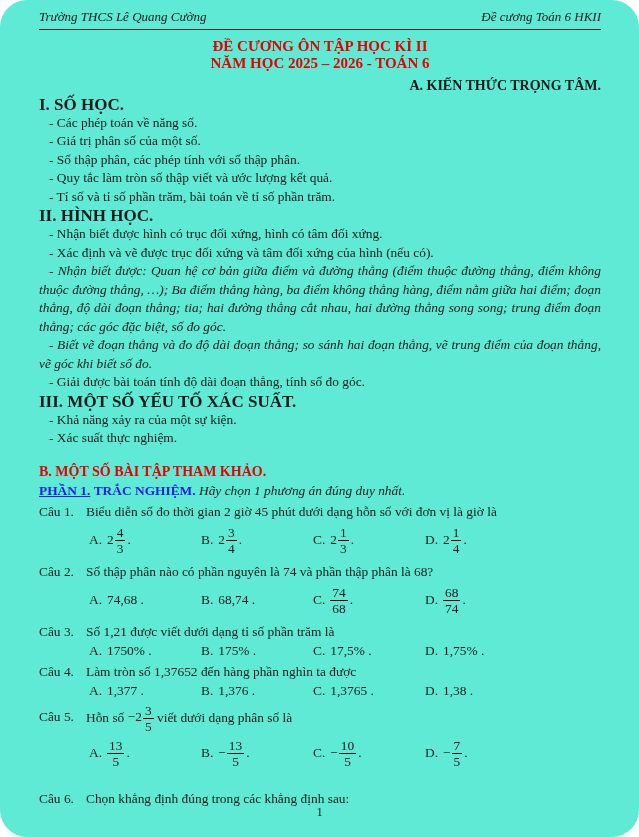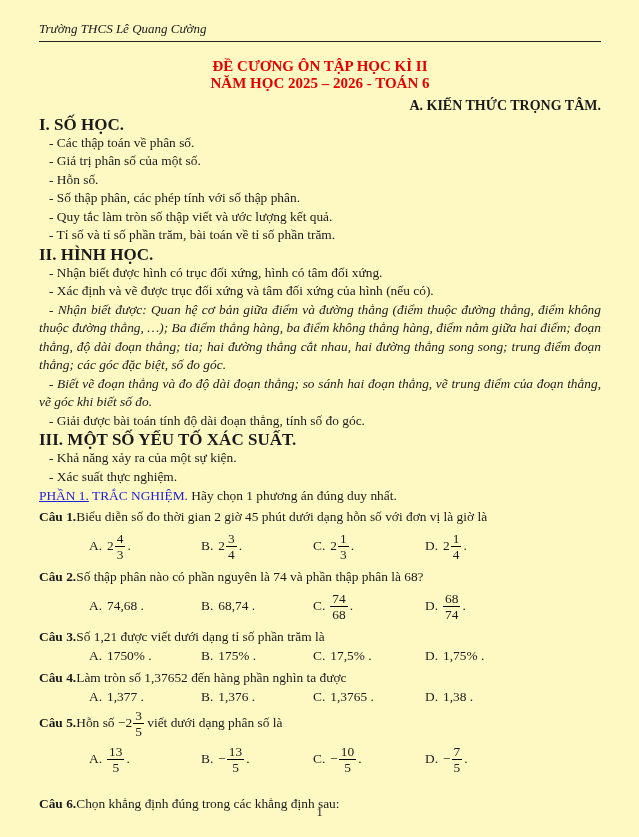--- a/index.html
+++ b/index.html
@@ -1,89 +1,91 @@
 <!DOCTYPE html>
 <html><head>
 <meta charset="utf-8">
 <style>
   html,body{margin:0;padding:0;background:#fff;}
   .page{
     width:639px;height:837px;box-sizing:border-box;
-    padding:20px 38px 0 39px;position:relative;
+    padding:8px 38px 0 39px;position:relative;
     font-family:"Liberation Serif","DejaVu Serif",serif;
-    font-size:13.4px;line-height:18.5px;color:#1a1a1a;background:#fef9c3;
+    font-size:13.4px;line-height:18.5px;color:#1a1a1a;background:#5eead4;
     overflow:hidden;
+    border-radius:27px;
   }
   
   .hdr{display:flex;justify-content:space-between;align-items:flex-end;
        font-style:italic;font-size:13px;padding-bottom:2px;border-bottom:1.4px solid #222;}
   
-  .title{text-align:center;font-weight:bold;color:#e80000;font-size:15px;line-height:17px;margin:16px 0 4px;}
+  .title{text-align:center;font-weight:bold;color:#e80000;font-size:15px;line-height:17px;margin:8px 0 4px;}
   
   .h-a{font-weight:bold;font-size:14px;line-height:19px;text-align:right;}
   .h-r{font-weight:bold;font-size:17px;line-height:19px;}
   .item{margin:0;text-indent:10px;line-height:18.5px;}
   .just{text-align:justify;font-style:italic;}
   
   .h-b{font-weight:bold;font-size:14px;line-height:19px;color:#e80000;margin-top:14px;}
   .part-line{line-height:19px;}
-  .part-label{font-weight:normal;color:#2020dd;text-decoration:underline;}
-  .part-title{font-weight:normal;color:#2020dd;}
-  .part-instr{}
+  .part-label{font-weight:bold;color:#2020dd;text-decoration:underline;}
+  .part-title{font-weight:bold;color:#2020dd;}
+  .part-instr{font-style:italic;}
   
   .question{margin-top:2px;line-height:19px;}
-  .qlabel{font-weight:bold;margin-right:0;}
+  .qlabel{font-weight:normal;margin-right:12px;}
   .options{display:flex;align-items:center;padding-left:50px;margin:1px 0 2px;}
   .opt{width:112px;display:flex;align-items:center;}
   .opt:last-child{width:auto;}
   .letter{margin-right:5px;}
   .whole{margin-right:1px;}
   .frac{display:inline-block;vertical-align:middle;text-align:center;line-height:1.12;}
   .frac .num{display:block;border-bottom:1px solid #000;padding:0 2px;}
   .frac .den{display:block;padding:0 2px;}
   .post{margin-left:2px;}
   .opt-frac-row{min-height:38px;}
   .gap-top{margin-top:16px;}
   .pageno{position:absolute;left:0;right:0;bottom:16px;text-align:center;font-size:12.5px;}
 </style>
 </head>
 <body>
 
 <div class="page">
 
   <div class="hdr">
     <span>Trường THCS Lê Quang Cường</span>
+    <span>Đề cương Toán 6 HKII</span>
   </div>
 
   <div class="title">
     <div>ĐỀ CƯƠNG ÔN TẬP HỌC KÌ II</div>
     <div>NĂM HỌC 2025 – 2026 - TOÁN 6</div>
   </div>
 
   <div class="h-a">A. KIẾN THỨC TRỌNG TÂM.</div>
 
   <div class="h-r">I. SỐ HỌC.</div>
-  <p class="item">- Các thập toán về phân số.</p>
+  <p class="item">- Các phép toán về năng số.</p>
   <p class="item">- Giá trị phân số của một số.</p>
-  <p class="item">- Hỗn số.</p>
   <p class="item">- Số thập phân, các phép tính với số thập phân.</p>
   <p class="item">- Quy tắc làm tròn số thập viết và ước lượng kết quả.</p>
   <p class="item">- Tỉ số và tỉ số phần trăm, bài toán về tỉ số phần trăm.</p>
 
   <div class="h-r">II. HÌNH HỌC.</div>
   <p class="item">- Nhận biết được hình có trục đối xứng, hình có tâm đối xứng.</p>
   <p class="item">- Xác định và vẽ được trục đối xứng và tâm đối xứng của hình (nếu có).</p>
   <p class="item just">- Nhận biết được: Quan hệ cơ bản giữa điểm và đường thẳng (điểm thuộc đường thẳng, điểm không thuộc đường thẳng, …); Ba điểm thẳng hàng, ba điểm không thẳng hàng, điểm nằm giữa hai điểm; đoạn thẳng, độ dài đoạn thẳng; tia; hai đường thẳng cắt nhau, hai đường thẳng song song; trung điểm đoạn thẳng; các góc đặc biệt, số đo góc.</p>
   <p class="item just">- Biết vẽ đoạn thẳng và đo độ dài đoạn thẳng; so sánh hai đoạn thẳng, vẽ trung điểm của đoạn thẳng, vẽ góc khi biết số đo.</p>
   <p class="item">- Giải được bài toán tính độ dài đoạn thẳng, tính số đo góc.</p>
 
   <div class="h-r">III. MỘT SỐ YẾU TỐ XÁC SUẤT.</div>
   <p class="item">- Khả năng xảy ra của một sự kiện.</p>
   <p class="item">- Xác suất thực nghiệm.</p>
 
+  <div class="h-b">B. MỘT SỐ BÀI TẬP THAM KHẢO.</div>
 
   <div class="part-line">
     <span class="part-label">PHẦN 1.</span>
     <span class="part-title">TRẮC NGHIỆM.</span>
     <span class="part-instr">Hãy chọn 1 phương án đúng duy nhất.</span>
   </div>
 
   <div class="question">
     <span class="qlabel">Câu 1.</span><span>Biểu diễn số đo thời gian 2 giờ 45 phút dưới dạng hỗn số với đơn vị là giờ là</span>
   </div>

